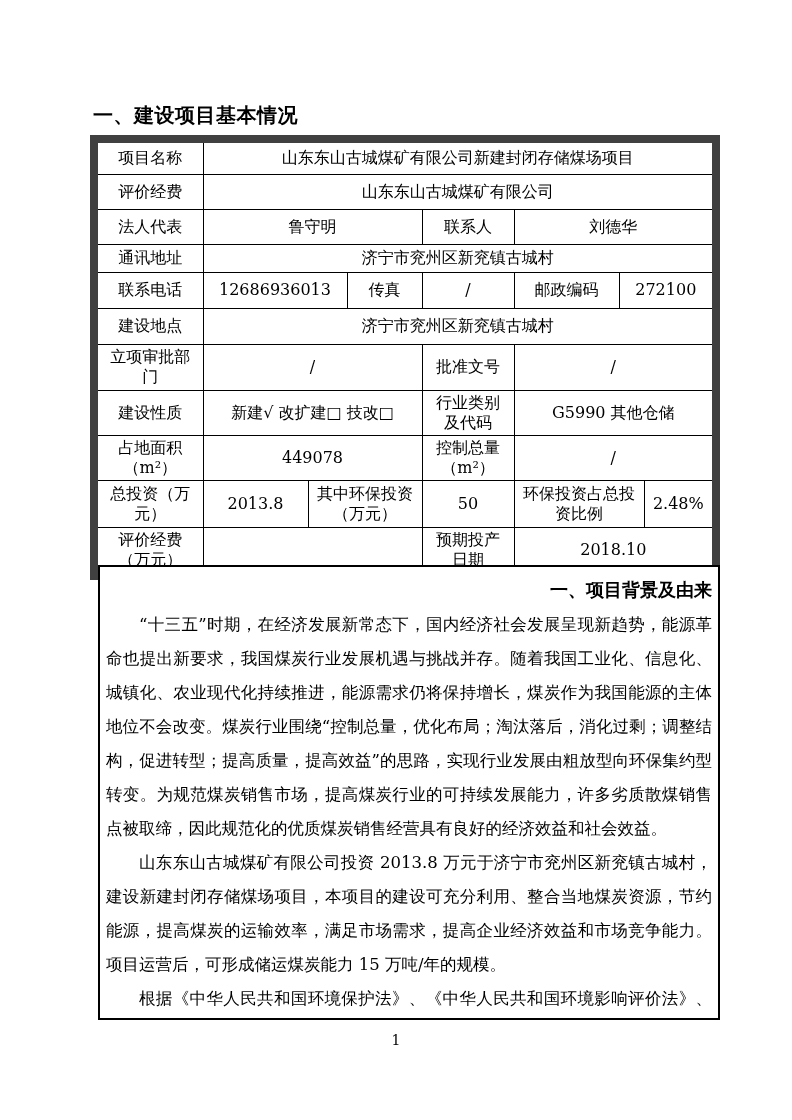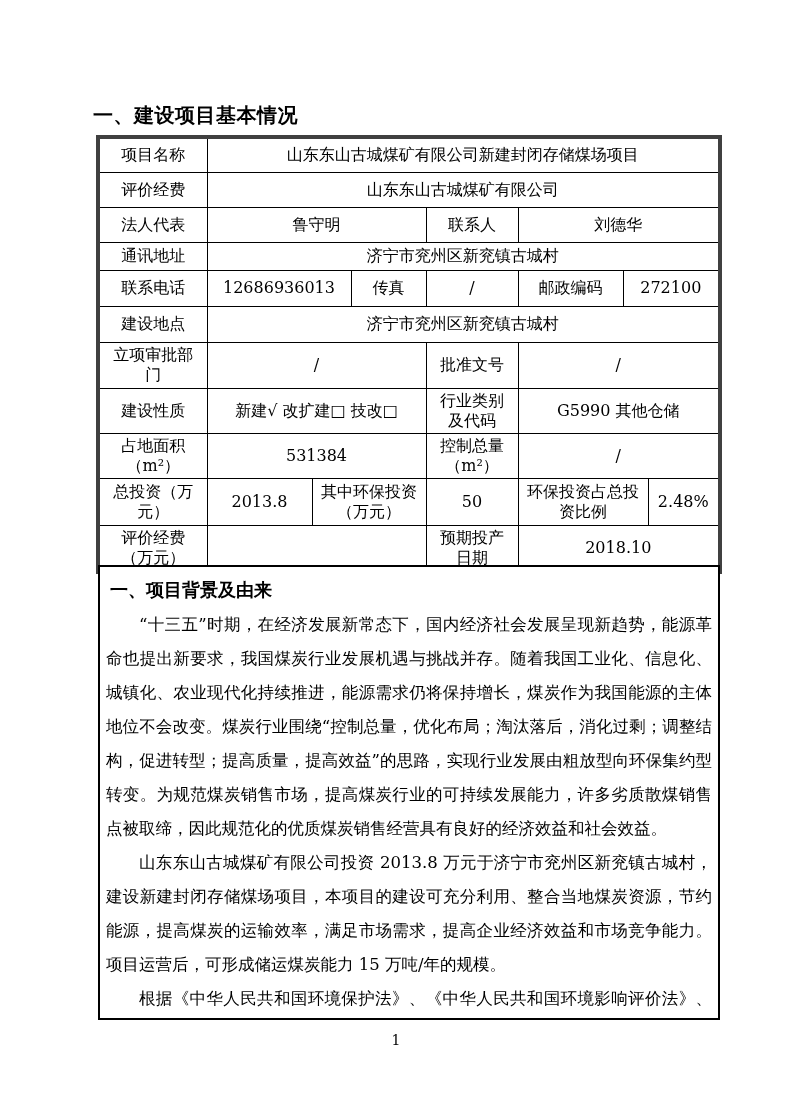--- a/index.html
+++ b/index.html
@@ -20,26 +20,26 @@
     left: 93px;
     top: 102px;
     font-family: Liberation Serif, serif;
     font-weight: bold;
     font-size: 20px;
     letter-spacing: 0.5px;
     white-space: nowrap;
   }
   table.info-table {
     position: absolute;
-    left: 96px;
+    left: 90px;
     top: 135px;
     width: 622px;
     border-collapse: collapse;
     table-layout: fixed;
-    border: 4px solid #404040;
+    border: 8px solid #404040;
   }
   table.info-table td {
     border: 1px solid #000000;
     font-size: 16px;
     line-height: 20px;
     text-align: center;
     vertical-align: middle;
     padding: 2px 8px;
     overflow: hidden;
   }
@@ -53,20 +53,21 @@
     box-sizing: border-box;
     overflow: hidden;
     background: #ffffff;
   }
   .bg-heading {
     font-family: "DejaVu Sans", "Liberation Sans", sans-serif;
     font-weight: bold;
     font-size: 18px;
     line-height: 22px;
     margin: 12px 6px 0 10px;
+    text-align: right;
   }
   .bg-body {
     padding: 0 6px 0 6px;
   }
   .bg-body p {
     margin: 0;
     font-size: 16.5px;
     line-height: 34px;
     text-align: justify;
     text-indent: 2em;
@@ -137,21 +138,21 @@
       <td colspan="3">/</td>
     </tr>
     <tr style="height:36px">
       <td>建设性质</td>
       <td colspan="3">新建√ 改扩建□ 技改□</td>
       <td>行业类别及代码</td>
       <td colspan="3">G5990 其他仓储</td>
     </tr>
     <tr style="height:41px">
       <td>占地面积（m²）</td>
-      <td colspan="3">531384</td>
+      <td colspan="3">449078</td>
       <td>控制总量（m²）</td>
       <td colspan="3">/</td>
     </tr>
     <tr style="height:47px">
       <td>总投资（万元）</td>
       <td>2013.8</td>
       <td colspan="2">其中环保投资（万元）</td>
       <td>50</td>
       <td colspan="2">环保投资占总投资比例</td>
       <td>2.48%</td>

